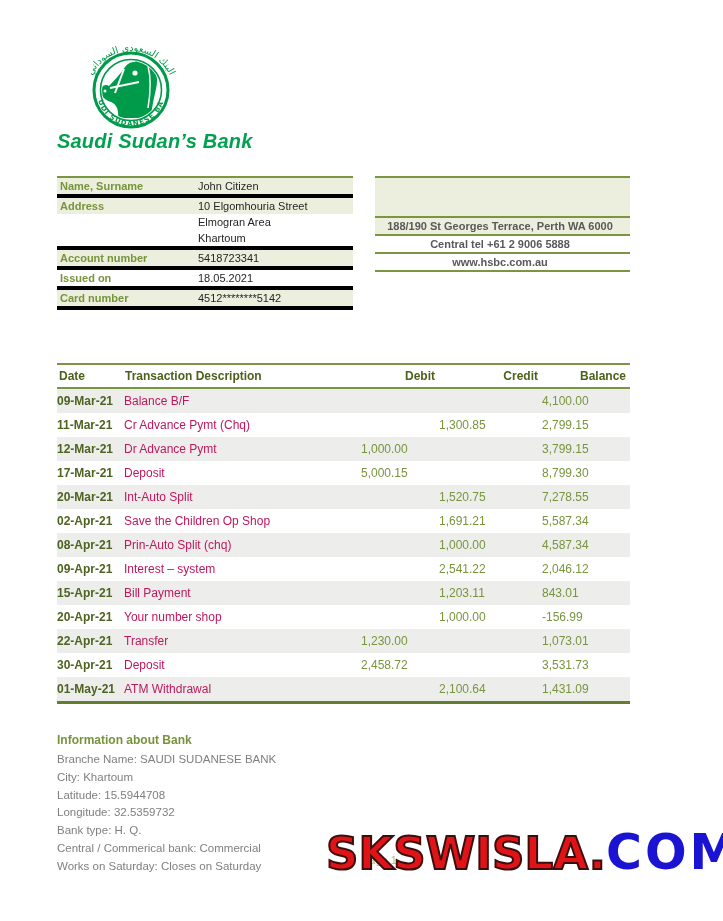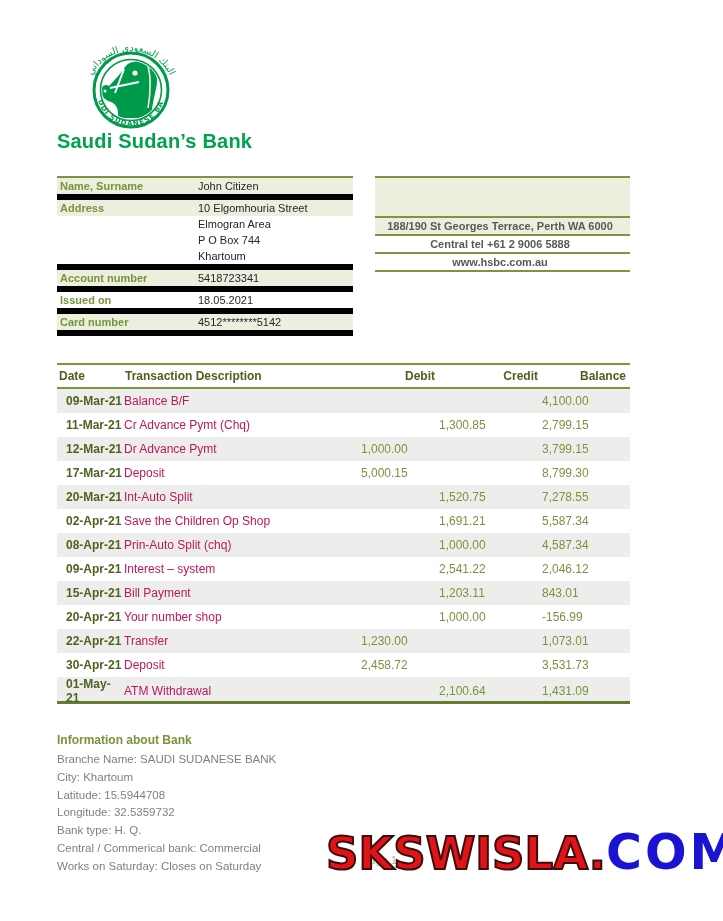--- a/index.html
+++ b/index.html
@@ -2,46 +2,46 @@
 <html><head>
 <meta charset="utf-8">
 <style>
   html,body{margin:0;padding:0;background:#fff;}
   .page{position:relative;width:723px;height:921px;background:#ffffff;
         font-family:"Liberation Sans",sans-serif;overflow:hidden;}
 
   
   .logo{position:absolute;left:70px;top:34px;width:122px;height:96px;}
   .brand-title{position:absolute;left:57px;top:130px;font-size:20px;font-weight:bold;
-               color:#00A24F;letter-spacing:.2px;}
+               color:#00A24F;letter-spacing:.2px;font-style:italic;}
 
   
   .cust{position:absolute;left:57px;top:176px;width:296px;border-top:2px solid #7a9640;}
   .c-line{display:flex;height:16px;align-items:center;font-size:11px;background:#fff;}
   .c-line.tint{background:#ecefdd;}
-  .c-line.sep{border-bottom:6px solid #000000;}
+  .c-line.sep{border-bottom:4px solid #000000;}
   .c-label{width:121px;padding-left:3px;color:#77933c;font-weight:bold;}
   .c-value{flex:1;padding-left:17px;color:#262626;}
 
   
   .contact{position:absolute;left:375px;top:176px;width:255px;border-top:2px solid #7a9640;}
   .ct-box{height:38px;border-bottom:2px solid #7a9640;background:#ecefdd;}
   .ct-line{height:16px;line-height:16px;text-align:center;padding-right:5px;font-size:11px;
            font-weight:bold;color:#595959;border-bottom:2px solid #7a9640;background:#fff;}
   .ct-line.tint{background:#ecefdd;}
 
   
   .tx{position:absolute;left:57px;top:363px;width:573px;}
   .tx-head,.tx-row{display:grid;grid-template-columns:66px 238px 78px 103px 88px;align-items:center;}
   .tx-head{height:22px;border-top:2px solid #7a9640;border-bottom:2px solid #7a9640;
            font-weight:bold;font-size:12px;color:#4c611c;}
   .tx-body{border-bottom:3px solid #647d2e;}
   .tx-row{height:24px;font-size:12px;background:#fff;}
   .tx-row.stripe{background:#ededeb;}
-  .td-date{font-weight:bold;color:#4d6320;padding-left:9px;}
+  .td-date{font-weight:bold;color:#4d6320;padding-left:0;}
   .td-desc{color:#be185d;padding-left:1px;}
   .td-num{color:#78953e;padding-right:4px;}
   .th-l{padding-left:2px;} .th-r{text-align:right;padding-right:4px;}
 
   
   .info{position:absolute;left:57px;top:733px;font-size:11.5px;color:#7f7f7f;}
   .info-title{color:#77933c;font-weight:bold;font-size:12px;margin-bottom:4px;}
   .info-line{line-height:17.8px;}
 
   
@@ -94,24 +94,20 @@
         <div class="c-value">John Citizen</div>
       </div>
       <div class="c-line tint">
         <div class="c-label">Address</div>
         <div class="c-value">10 Elgomhouria Street</div>
       </div>
       <div class="c-line">
         <div class="c-label"></div>
         <div class="c-value">Elmogran Area</div>
       </div>
-      <div class="c-line">
-        <div class="c-label"></div>
-        <div class="c-value">P O Box 744</div>
-      </div>
       <div class="c-line sep">
         <div class="c-label"></div>
         <div class="c-value">Khartoum</div>
       </div>
       <div class="c-line tint sep">
         <div class="c-label">Account number</div>
         <div class="c-value">5418723341</div>
       </div>
       <div class="c-line sep">
         <div class="c-label">Issued on</div>

